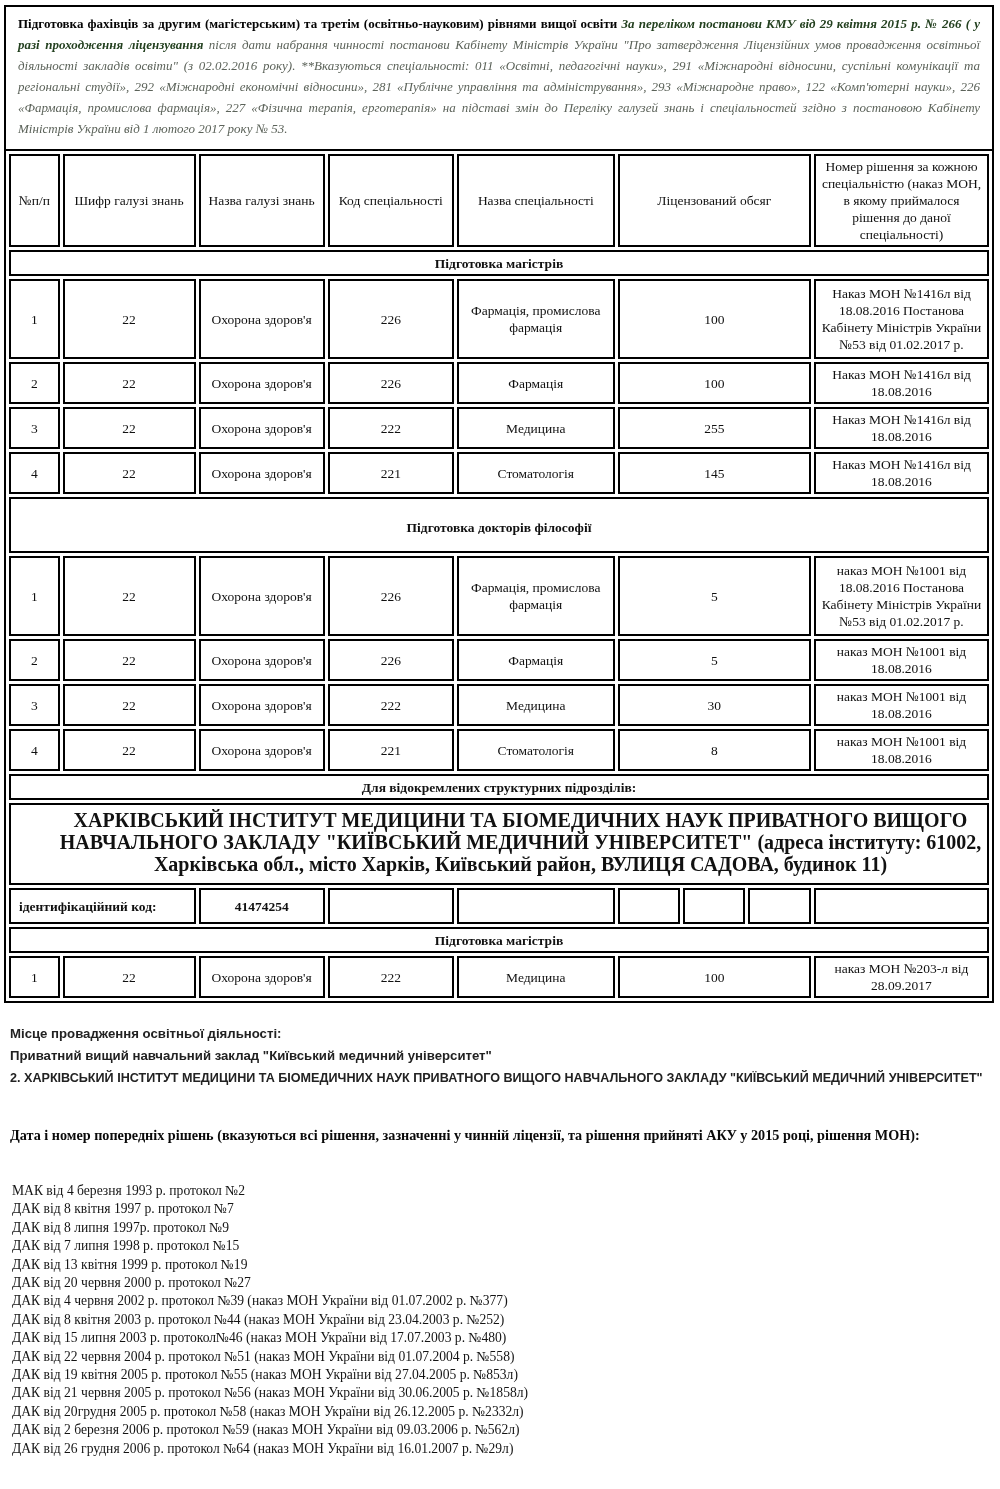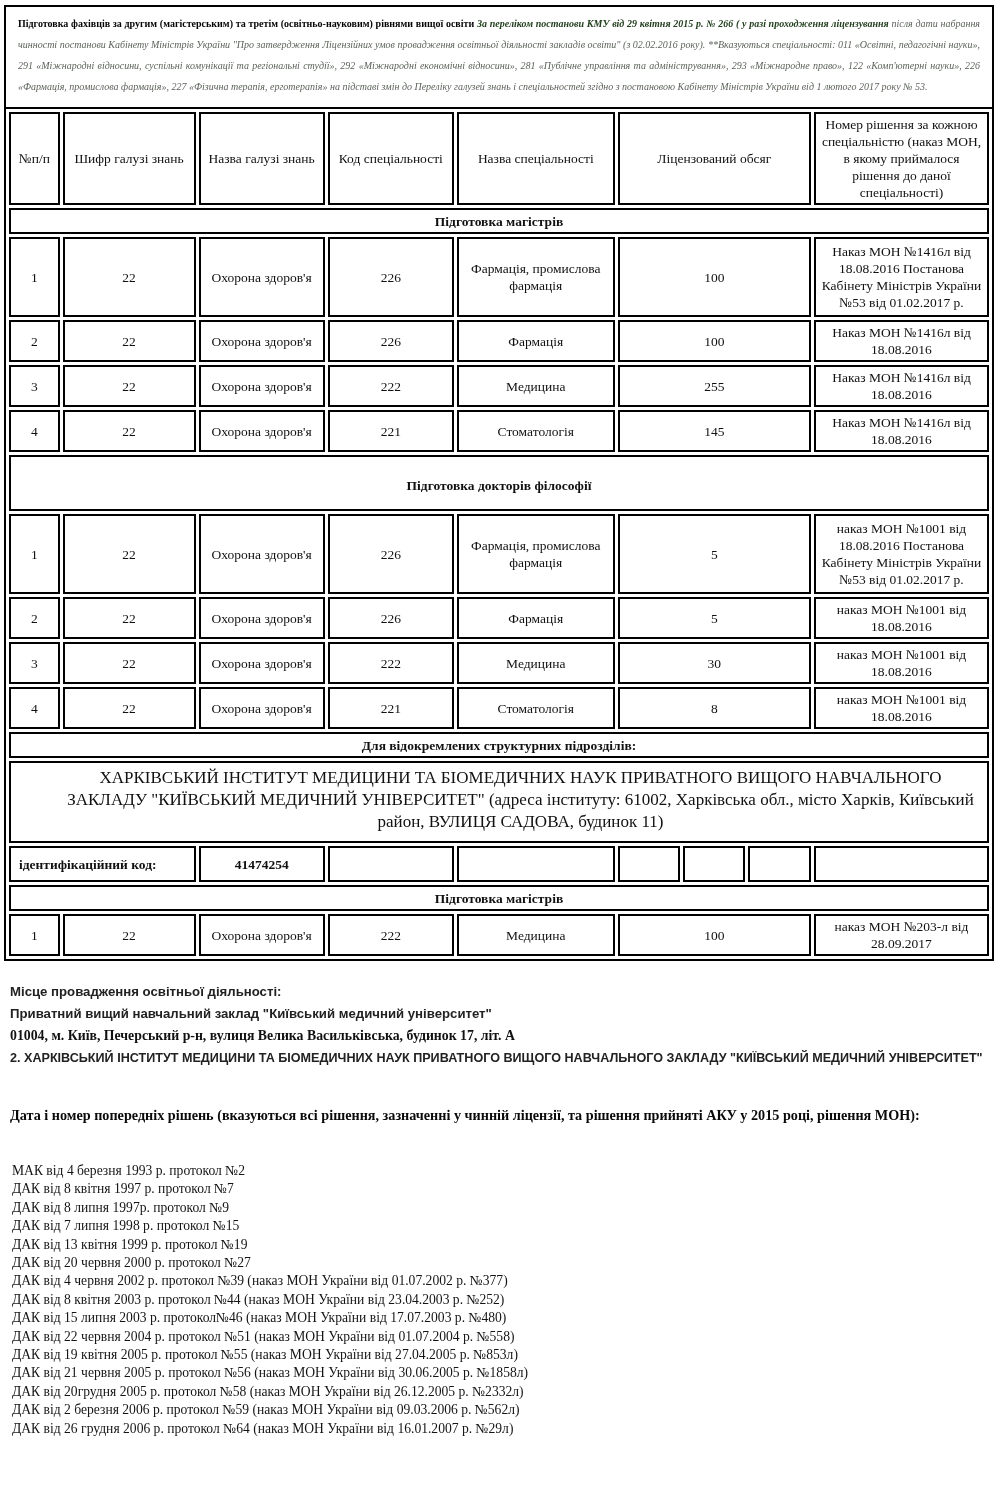--- a/index.html
+++ b/index.html
@@ -8,21 +8,21 @@
     font-family:"Liberation Serif","DejaVu Serif",serif;
     color:#111;position:relative;
   }
   .doc{padding:5px 6px 20px 4px;}
 
   
   .frame{border:2px solid #000;background:#fff;}
   .intro{
     border-bottom:2px solid #000;
     padding:6px 12px 10px 12px;
-    font-size:10px;line-height:21px;text-align:justify;
+    font-size:13px;line-height:21px;text-align:justify;
   }
   .intro .b{font-weight:bold;color:#050505;}
   .intro .bi{font-weight:bold;font-style:italic;color:#23401f;}
   .intro .i{font-style:italic;color:#5c635a;}
 
   
   table.lic{
     width:100%;border-collapse:separate;border-spacing:3px;
     table-layout:fixed;margin:0;background:#fff;
   }
@@ -30,21 +30,21 @@
     border:2px solid #000;
     font-size:13.5px;line-height:17px;
     text-align:center;vertical-align:middle;
     padding:2px 5px;overflow:hidden;word-wrap:break-word;
   }
   tr.hdr td{height:84px;}
   tr.section td{font-weight:bold;height:18px;}
   tr.section.tallsec td{height:30px;vertical-align:top;padding-top:20px;}
   td.order{text-align:left;font-size:13px;padding-left:6px;}
   tr.branchname td{
-    font-weight:normal;font-size:17px;line-height:22px;
+    font-weight:bold;font-size:20px;line-height:22px;
     height:72px;vertical-align:top;padding-top:4px;padding-left:48px;
   }
   tr.idrow td{height:28px;font-weight:bold;}
   tr.idrow td.lbl{text-align:left;padding-left:8px;}
   tr.datarow td{height:32px;}
   tr.datarow.tall td{height:72px;margin-top:33px;}
 
   
   .loc{margin:20px 0 0 6px;font-family:"Liberation Sans","DejaVu Sans",sans-serif;}
   .loc div{line-height:22px;}
@@ -207,21 +207,20 @@
             <td colspan="3">100</td>
             <td class="order">наказ МОН №203-л від 28.09.2017</td>
           </tr>
         </tbody>
     </table>
   </div>
 
   <div class="loc">
     <div class="h">Місце провадження освітньої діяльності:</div>
     <div class="l1">Приватний вищий навчальний заклад "Київський медичний університет"</div>
-    <div class="l2">01004, м. Київ, Печерський р-н, вулиця Велика Васильківська, будинок 17, літ. А</div>
     <div class="l3">2. ХАРКІВСЬКИЙ ІНСТИТУТ МЕДИЦИНИ ТА БІОМЕДИЧНИХ НАУК ПРИВАТНОГО ВИЩОГО НАВЧАЛЬНОГО ЗАКЛАДУ "КИЇВСЬКИЙ МЕДИЧНИЙ УНІВЕРСИТЕТ"</div>
   </div>
 
   <div class="dec-head">Дата і номер попередніх рішень (вказуються всі рішення, зазначенні у чинній ліцензії,  та рішення  прийняті АКУ у 2015 році, рішення МОН):</div>
 
   <div class="dec-list" id="decision-list">
       <div class="decision-item">МАК від 4 березня 1993 р. протокол №2</div>
       <div class="decision-item">ДАК від 8 квітня 1997 р. протокол №7</div>
       <div class="decision-item">ДАК від 8 липня 1997р. протокол №9</div>
       <div class="decision-item">ДАК від 7 липня 1998 р. протокол №15</div>

